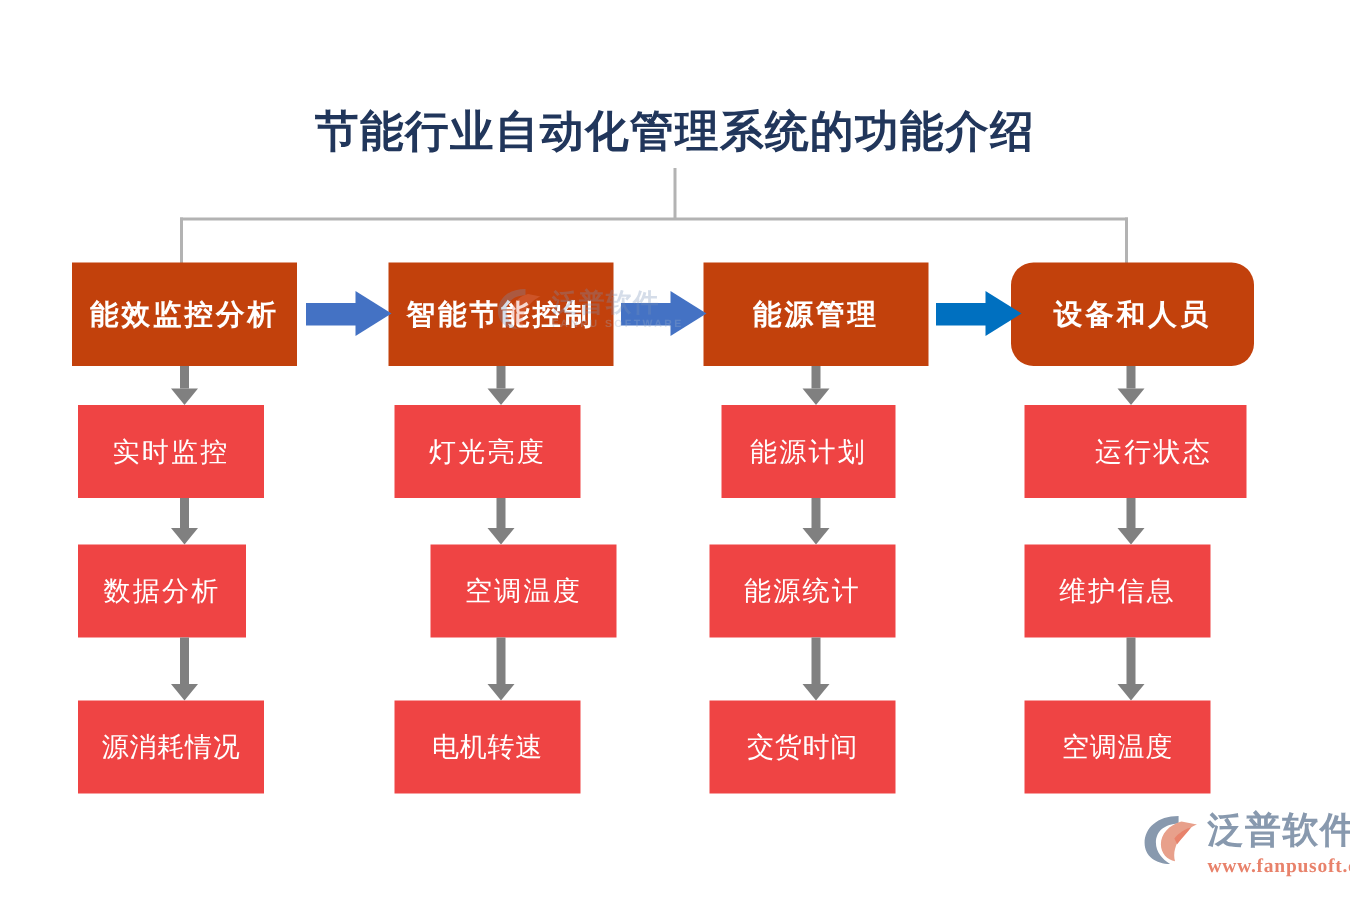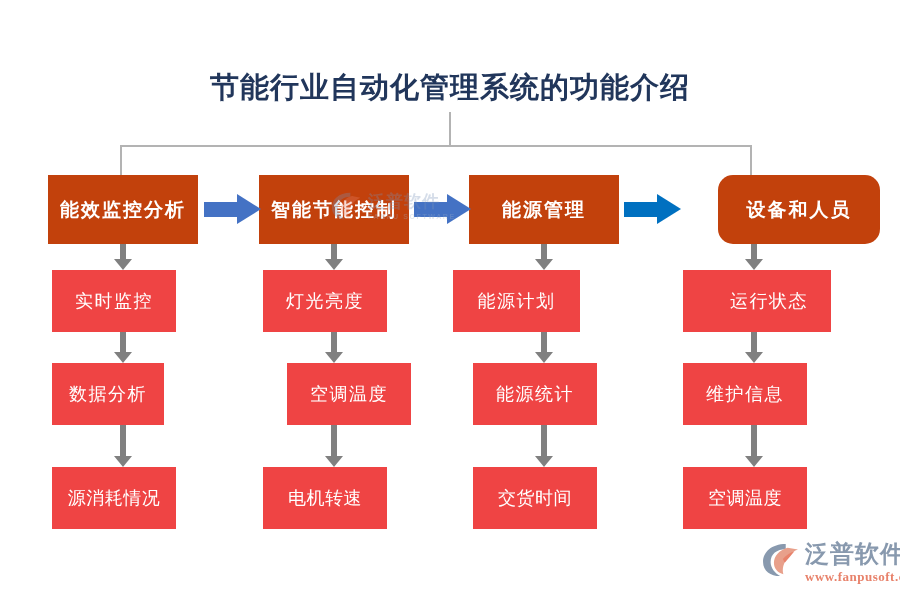--- a/index.html
+++ b/index.html
@@ -204,21 +204,21 @@
   <div id="diagram-title">节能行业自动化管理系统的功能介绍</div>
 
   <div class="conn conn-v" style="left:449px; top:112px; height:34px;"></div>
   <div class="conn conn-h" style="left:120px; top:145px; width:632px;"></div>
   <div class="conn conn-v" style="left:120px; top:145px; height:31px;"></div>
   <div class="conn conn-v" style="left:750px; top:145px; height:31px;"></div>
 
   <div class="stage-box" style="left:48px; width:150px;">能效监控分析</div>
   <div class="stage-box" style="left:259px; width:150px;">智能节能控制</div>
   <div class="stage-box" style="left:469px; width:150px;">能源管理</div>
-  <div class="stage-box" style="left:718px; width:162px;border-radius:15px;">设备和人员</div>
+  <div class="stage-box" style="left:674px; width:162px;border-radius:15px;">设备和人员</div>
 
   <div class="h-arrow" style="left:204px; color:#4472c4;">
     <div class="shaft" style="background:#4472c4;"></div>
     <div class="head"></div>
   </div>
   <div class="h-arrow" style="left:414px; color:#4472c4;">
     <div class="shaft" style="background:#4472c4;"></div>
     <div class="head"></div>
   </div>
   <div class="h-arrow" style="left:624px; color:#0070c0;">
@@ -270,21 +270,21 @@
   <div class="v-arrow" style="left:325px; top:425px; height:42px;">
     <div class="shaft" style="height:31px;"></div>
     <div class="head" style="top:31px;"></div>
   </div>
   <div class="item-box strong" style="left:263px; top:467px; width:124px;">电机转速</div>
 
   <div class="v-arrow" style="left:535px; top:244px; height:26px;">
     <div class="shaft" style="height:15px;"></div>
     <div class="head" style="top:15px;"></div>
   </div>
-  <div class="item-box" style="left:453px; top:270px; width:127px;">能源计划</div>
+  <div class="item-box" style="left:481px; top:270px; width:116px;">能源计划</div>
 
   <div class="v-arrow" style="left:535px; top:332px; height:31px;">
     <div class="shaft" style="height:20px;"></div>
     <div class="head" style="top:20px;"></div>
   </div>
   <div class="item-box" style="left:473px; top:363px; width:124px;">能源统计</div>
 
   <div class="v-arrow" style="left:535px; top:425px; height:42px;">
     <div class="shaft" style="height:31px;"></div>
     <div class="head" style="top:31px;"></div>

